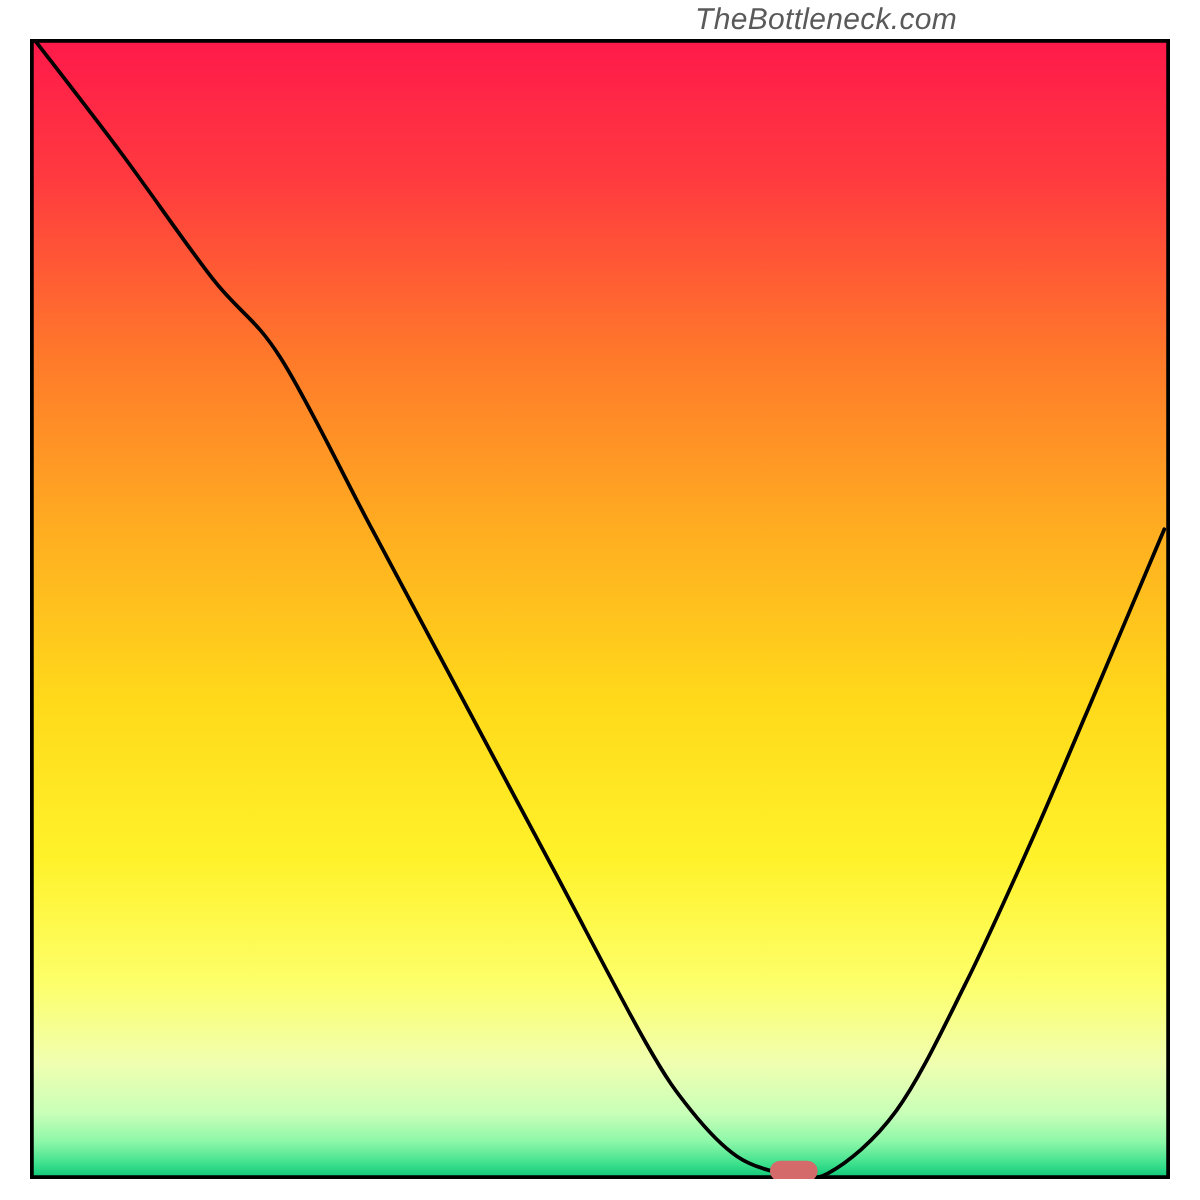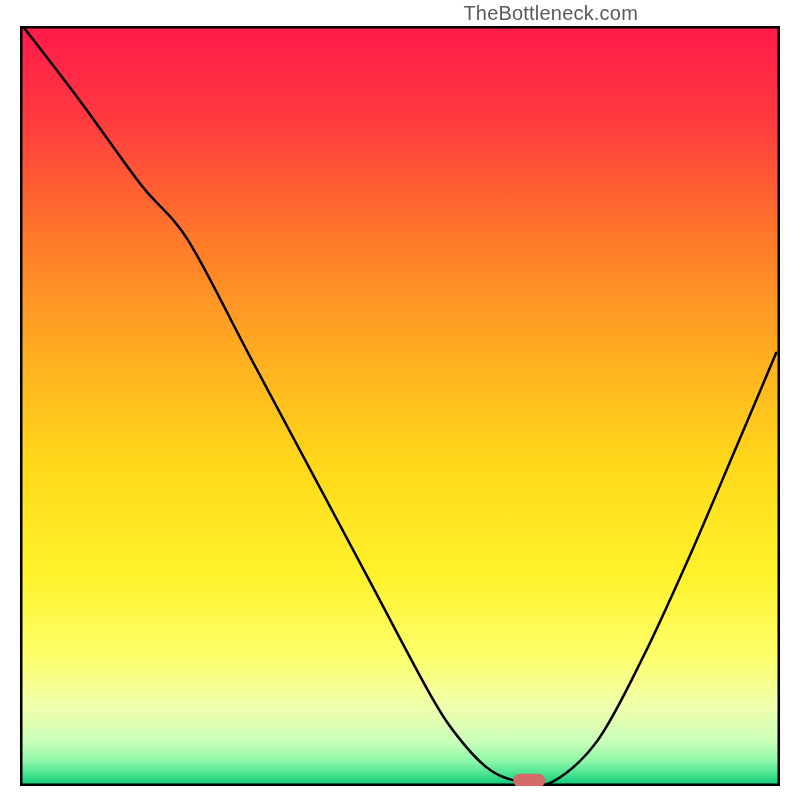--- a/index.html
+++ b/index.html
@@ -7,20 +7,21 @@
     padding: 0;
     width: 800px;
     height: 800px;
     background: #ffffff;
     font-family: Arial, sans-serif;
   }
   .container {
     position: relative;
     width: 650px;
     height: 800px;
+    font-style: italic;
   }
   .attribution {
     position: absolute;
     top: 2px;
     right: 12px;
     font-size: 20px;
     color: #5a5a5a;
     font-weight: 500;
     letter-spacing: 0.2px;
   }

